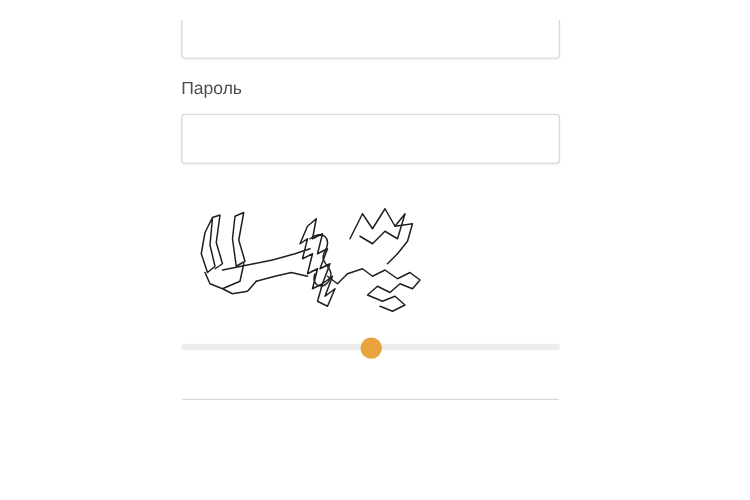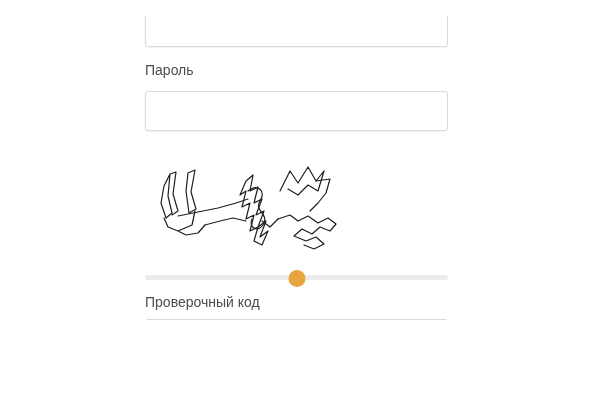--- a/index.html
+++ b/index.html
@@ -64,20 +64,19 @@
         <path d="M122,30 L132,10 L140,22 L150,6 L158,20 L166,10 L160,30 L150,24 L140,34 L130,28"></path>
         <path d="M158,20 L172,18 L168,32 L160,42 L152,50"></path>
         <path d="M104,60 L112,66 L120,58"></path>
         <path d="M120,58 L132,54 L140,60 L150,55 L160,62 L170,57 L178,63 L172,70 L162,66 L154,73 L144,68 L136,75 L148,80 L158,76 L166,83 L156,88 L146,84"></path>
       </svg>
     </div>
 
     <div class="slider-track"></div>
     <div class="slider-thumb" style="left: 50%;"></div>
 
-    <div class="field-label" style="top:278px;">Проверочный код</div>
     <input class="text-input" style="top: 303px;" value="">
 
     <div class="divider"></div>
 
     <button class="submit-btn">Войти</button>
   </div>
 </div>
 
 </body></html>

